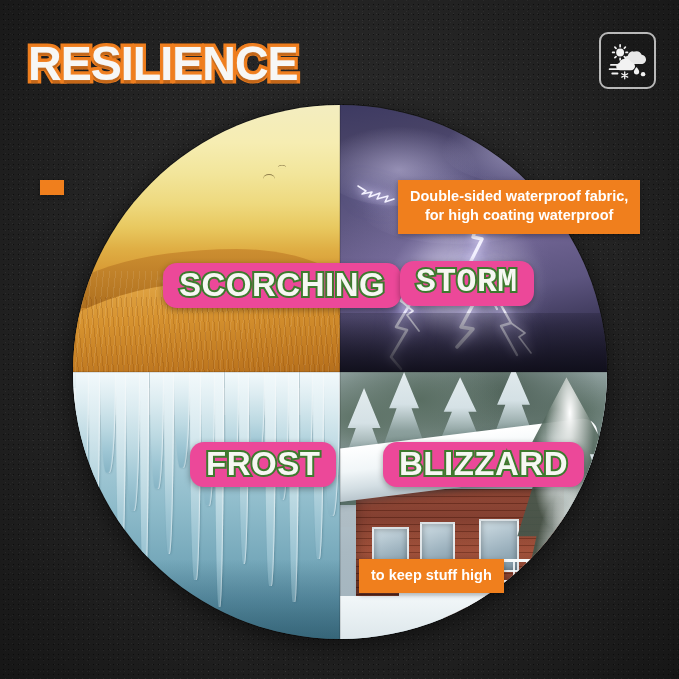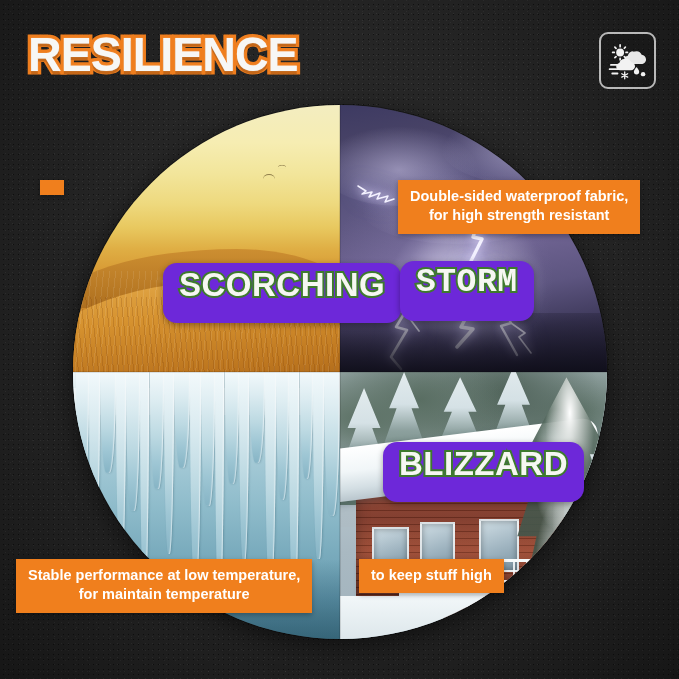--- a/index.html
+++ b/index.html
@@ -57,21 +57,21 @@
     font-stretch:condensed;
     transform:scaleX(.95);
     transform-origin:left center;
     white-space:nowrap;
     text-shadow:1px 1px 0 rgba(0,0,0,.28);
   }
   .header-orange{
     position:relative; z-index:2;
     margin-left:-4px;
     height:66px;
-    display:flex; align-items:flex-start;
+    display:flex; align-items:center;
     padding:0 8px;
   }
   .header-orange .t{
     font-size:48px;
     font-weight:bold;
     letter-spacing:-1px;
     white-space:nowrap;
     color:#f7f7f5;
     line-height:1;
     transform:scaleX(.97);
@@ -320,23 +320,23 @@
   }
   .circle .seam-h{
     position:absolute; left:0; top:calc(50% - 1px); width:100%; height:2px;
     background:rgba(0,0,0,.10);
   }
 
   
   .pill{
     position:absolute;
     display:inline-block;
-    padding:5px 16px 22px;
+    padding:5px 16px 7px;
     border-radius:14px;
-    background:#6d28d9;
+    background:#ec4899;
     color:#f6f7f2;
     font-size:33px;
     font-weight:bold;
     letter-spacing:.5px;
     line-height:1;
     white-space:nowrap;
     -webkit-text-stroke:4px #3e7a2e;
     paint-order:stroke fill;
     box-shadow:0 2px 6px rgba(0,0,0,.35);
     z-index:6;
@@ -472,31 +472,28 @@
         <div class="ground"></div>
       </div>
     </div>
 
     <div class="seam-v"></div>
     <div class="seam-h"></div>
   </div>
 
   <div class="pill pill-scorching">SCORCHING</div>
   <div class="pill pill-storm">STORM</div>
+  <div class="pill pill-frost">FROST</div>
   <div class="pill pill-blizzard">BLIZZARD</div>
 
   <div class="callout c-tl">
   </div>
   <div class="callout c-tr">
     <span>Double-sided waterproof fabric,</span>
-    <span>for high strength resistant</span>
-  </div>
-  <div class="callout c-bl">
-    <span>Stable performance at low temperature,</span>
-    <span>for maintain temperature</span>
+    <span>for high coating waterproof</span>
   </div>
   <div class="callout c-br">
     <span>to keep stuff high</span>
   </div>
 
   <div class="header">
     <div class="header-orange">
       <div class="t">RESILIENCE</div>
     </div>
     <div class="header-icon">

